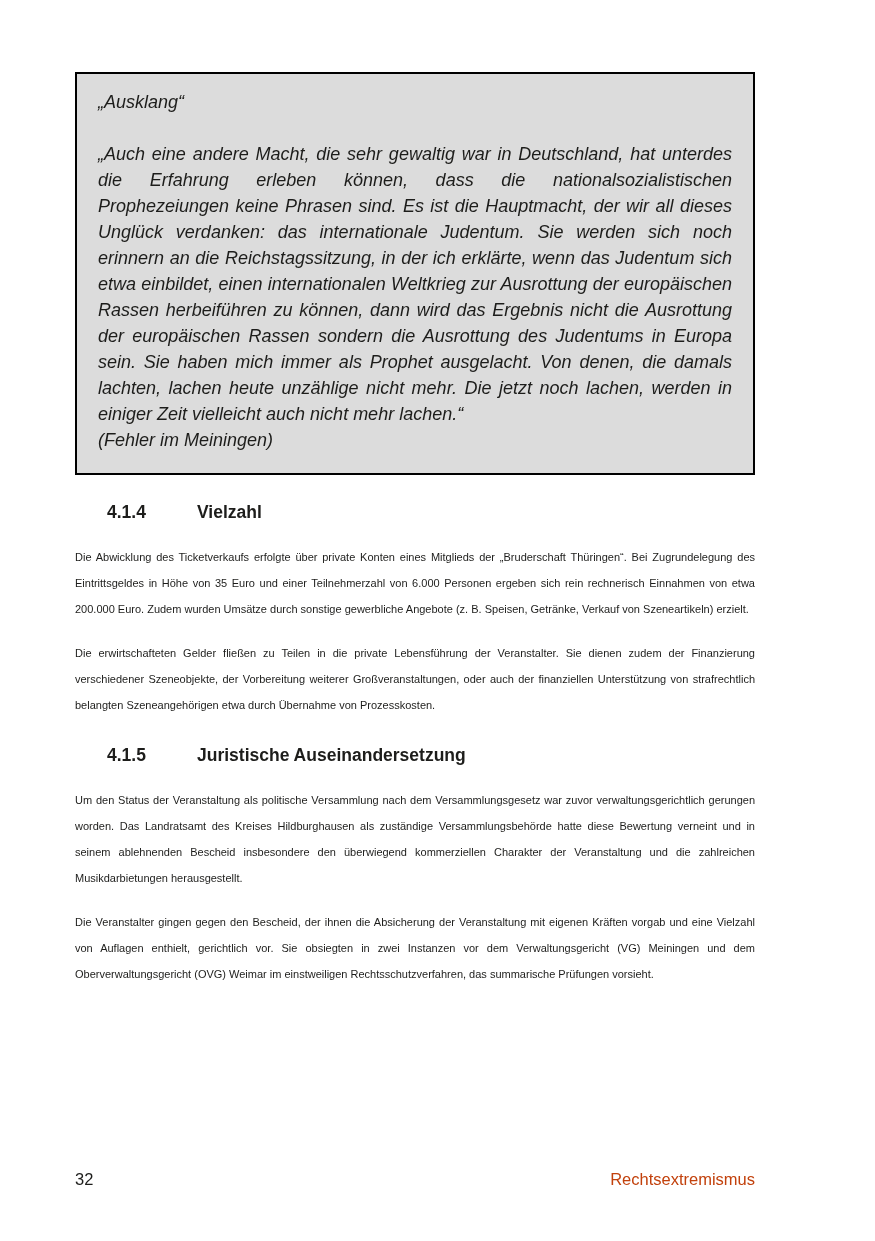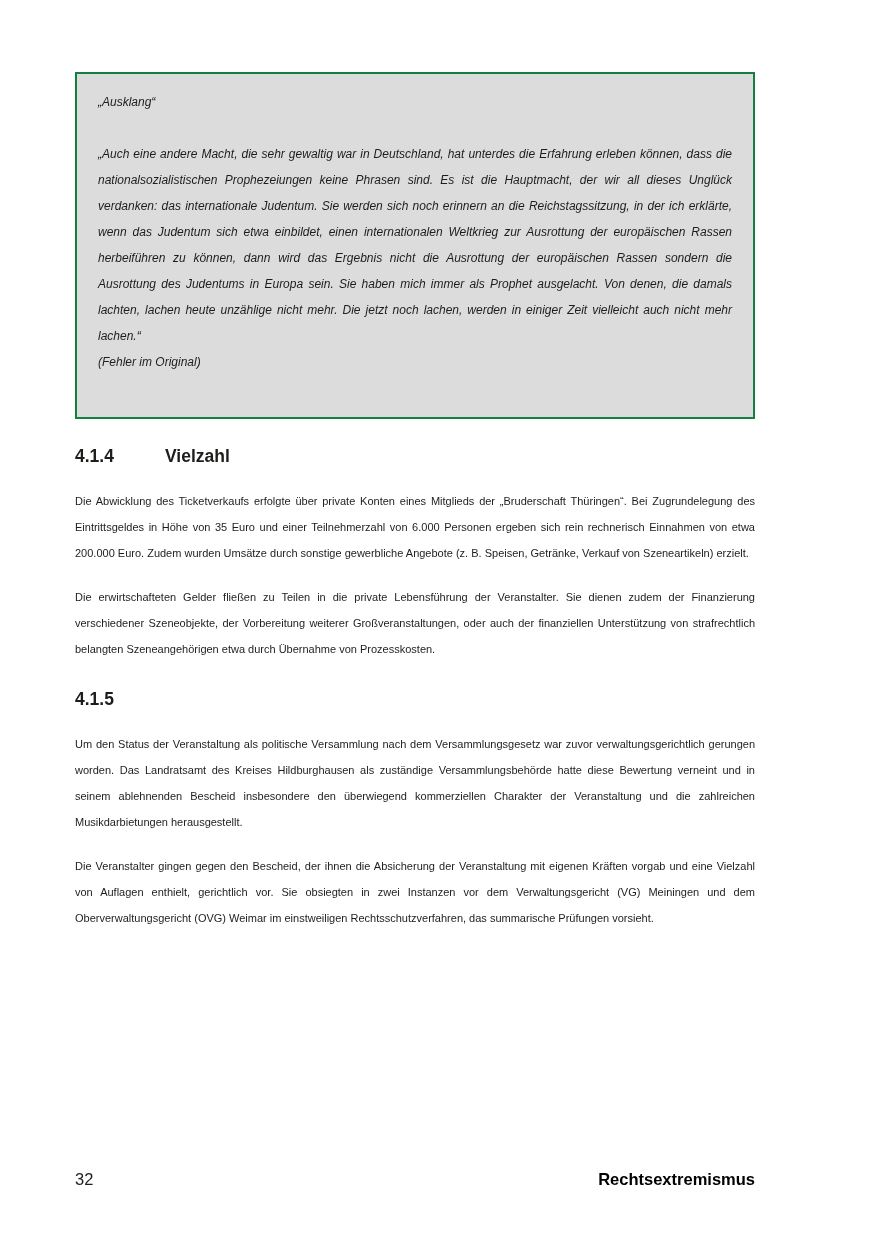--- a/index.html
+++ b/index.html
@@ -14,87 +14,88 @@
     overflow: hidden;
   }
   .content {
     position: absolute;
     left: 75px;
     top: 72px;
     width: 680px;
   }
   .quote-box {
     background: #dcdcdc;
-    border: 2px solid #15803d;
+    border: 2px solid #000000;
     padding: 15px 21px 20px 21px;
     min-height: 347px;
     font-style: italic;
-    font-size: 12px;
+    font-size: 18px;
     line-height: 26px;
     text-align: justify;
   }
   .quote-title { margin-bottom: 26px; text-align: left; }
   .quote-note { text-align: left; }
   .section-heading {
     display: flex;
     margin-top: 26px;
     margin-bottom: 21px;
     font-size: 17.5px;
     font-weight: bold;
     line-height: 22px;
   }
-  .section-number { width: 90px; flex: 0 0 90px; }
+  .section-number { width: 90px; flex: 0 0 90px; margin-left: 32px; }
   .body-text {
     font-size: 11px;
     line-height: 26px;
     text-align: justify;
     margin-bottom: 18px;
   }
   .body-text:last-child { margin-bottom: 0; }
   .page-footer {
     position: absolute;
     left: 75px;
     width: 680px;
     top: 1168px;
     display: flex;
     justify-content: space-between;
     align-items: baseline;
     font-size: 16.5px;
     line-height: 22px;
     gap: 20px;
   }
   .chapter-label {
-    font-weight: bold;
-    color: #000000;
+    font-weight: normal;
+    color: #c2410c;
   }
 </style>
 </head>
 <body>
 
 <div class="page">
   <div class="content">
 
     <div class="quote-box">
       <p class="quote-title">„Ausklang“</p>
       <p class="quote-text">„Auch eine andere Macht, die sehr gewaltig war in Deutschland, hat unterdes die Erfahrung erleben können, dass die nationalsozialistischen Prophezeiungen keine Phrasen sind. Es ist die Hauptmacht, der wir all dieses Unglück verdanken: das internationale Judentum. Sie werden sich noch erinnern an die Reichstagssitzung, in der ich erklärte, wenn das Judentum sich etwa einbildet, einen internationalen Weltkrieg zur Ausrottung der europäischen Rassen herbeiführen zu können, dann wird das Ergebnis nicht die Ausrottung der europäischen Rassen sondern die Ausrottung des Judentums in Europa sein. Sie haben mich immer als Prophet ausgelacht. Von denen, die damals lachten, lachen heute unzählige nicht mehr. Die jetzt noch lachen, werden in einiger Zeit vielleicht auch nicht mehr lachen.“</p>
-      <p class="quote-note">(Fehler im Original)</p>
+      <p class="quote-note">(Fehler im Meiningen)</p>
     </div>
 
     <section>
       <h2 class="section-heading">
         <span class="section-number">4.1.4</span>
         <span class="section-title">Vielzahl</span>
       </h2>
       <p class="body-text">Die Abwicklung des Ticketverkaufs erfolgte über private Konten eines Mitglieds der „Bruderschaft Thüringen“. Bei Zugrundelegung des Eintrittsgeldes in Höhe von 35 Euro und einer Teilnehmerzahl von 6.000 Personen ergeben sich rein rechnerisch Einnahmen von etwa 200.000 Euro. Zudem wurden Umsätze durch sonstige gewerbliche Angebote (z. B. Speisen, Getränke, Verkauf von Szeneartikeln) erzielt.</p>
       <p class="body-text">Die erwirtschafteten Gelder fließen zu Teilen in die private Lebensführung der Veranstalter. Sie dienen zudem der Finanzierung verschiedener Szeneobjekte, der Vorbereitung weiterer Großveranstaltungen, oder auch der finanziellen Unterstützung von strafrechtlich belangten Szeneangehörigen etwa durch Übernahme von Prozesskosten.</p>
     </section>
 
     <section>
       <h2 class="section-heading">
         <span class="section-number">4.1.5</span>
+        <span class="section-title">Juristische Auseinandersetzung</span>
       </h2>
       <p class="body-text">Um den Status der Veranstaltung als politische Versammlung nach dem Versammlungsgesetz war zuvor verwaltungsgerichtlich gerungen worden. Das Landratsamt des Kreises Hildburghausen als zuständige Versammlungsbehörde hatte diese Bewertung verneint und in seinem ablehnenden Bescheid insbesondere den überwiegend kommerziellen Charakter der Veranstaltung und die zahlreichen Musikdarbietungen herausgestellt.</p>
       <p class="body-text">Die Veranstalter gingen gegen den Bescheid, der ihnen die Absicherung der Veranstaltung mit eigenen Kräften vorgab und eine Vielzahl von Auflagen enthielt, gerichtlich vor. Sie obsiegten in zwei Instanzen vor dem Verwaltungsgericht (VG) Meiningen und dem Oberverwaltungsgericht (OVG) Weimar im einstweiligen Rechtsschutzverfahren, das summarische Prüfungen vorsieht.</p>
     </section>
 
   </div>
 
   <div class="page-footer">
     <span class="page-number">32</span>
     <span class="chapter-label">Rechtsextremismus</span>

